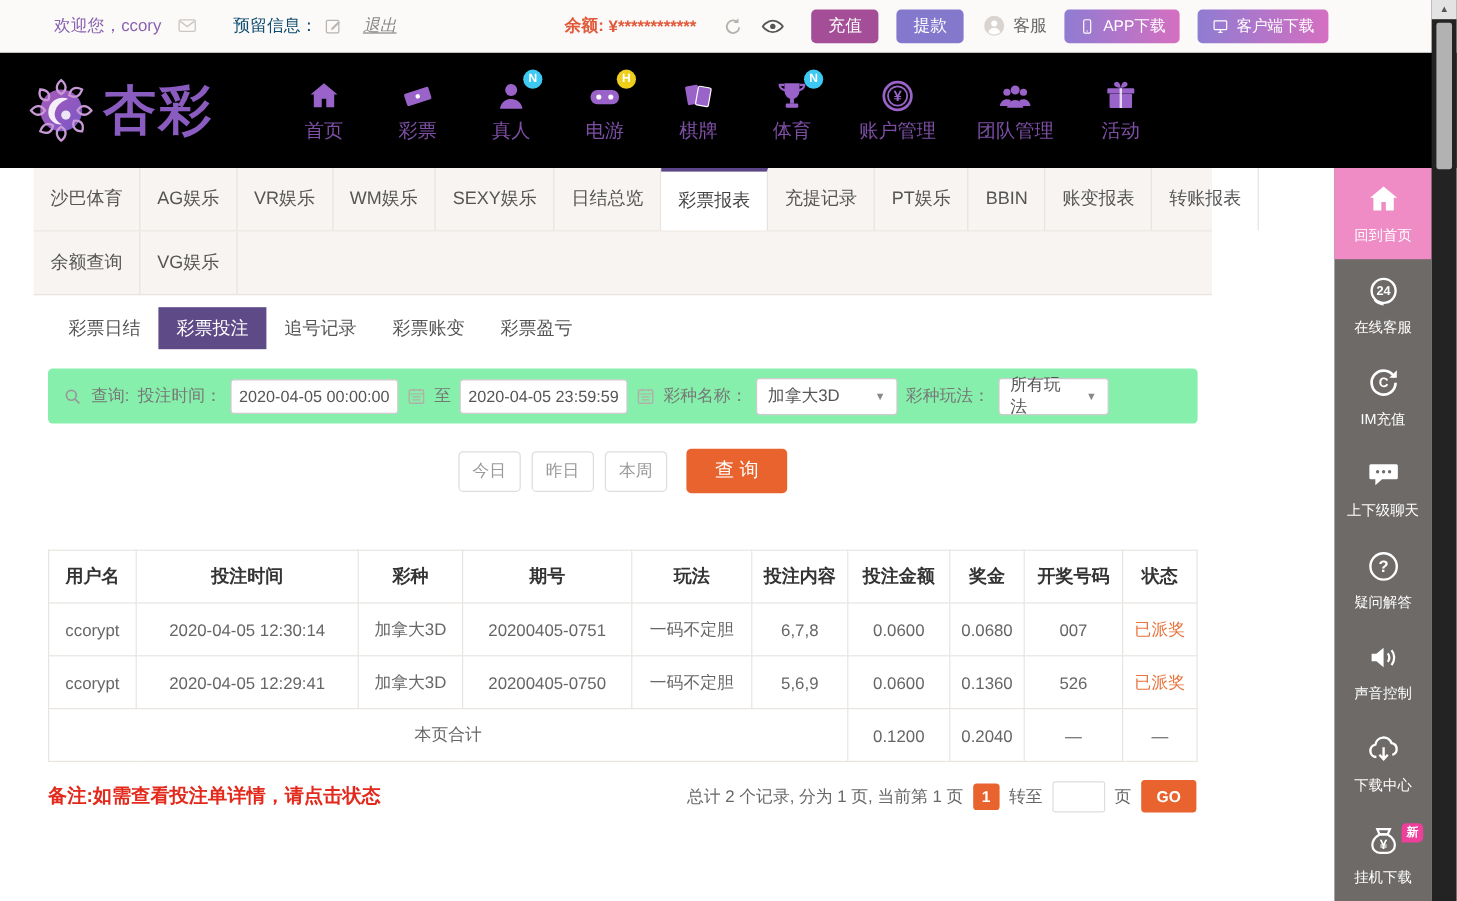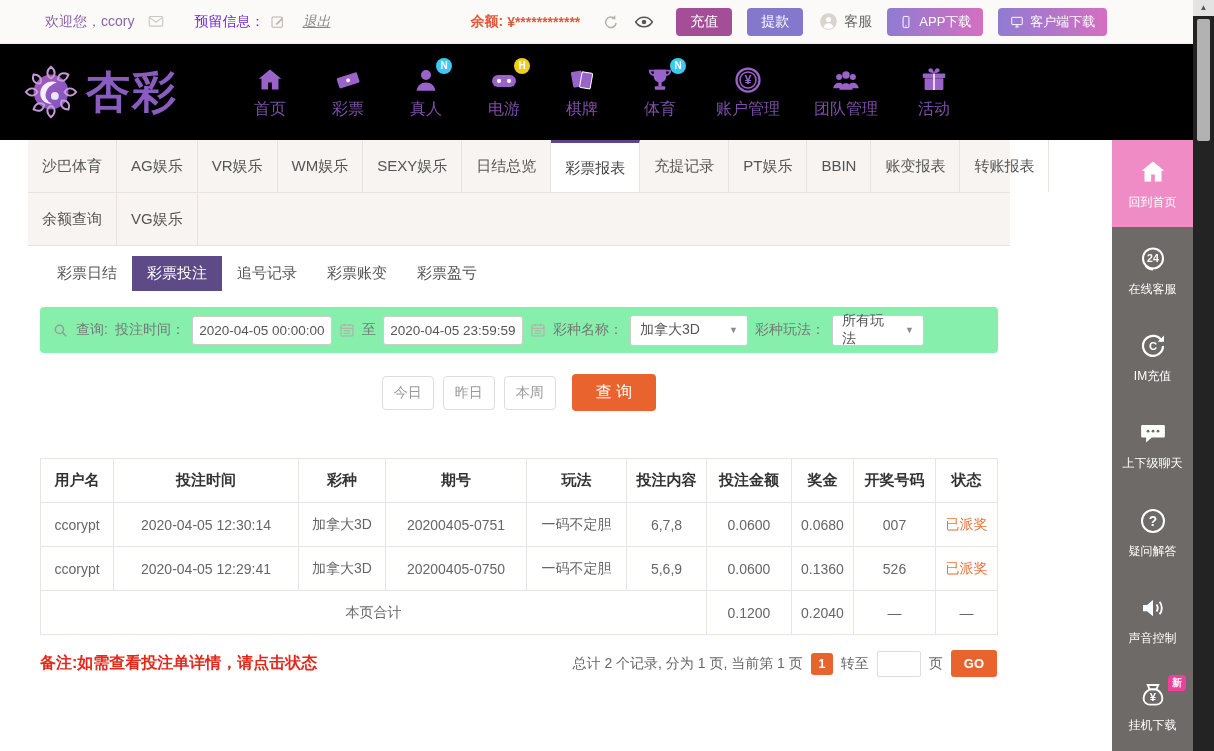--- a/index.html
+++ b/index.html
@@ -9,21 +9,21 @@
     font-family:"Liberation Sans","DejaVu Sans",sans-serif; color:#666;
   }
   svg { display:block; width:100%; height:100%; }
 
   
   .topbar { height:44px; background:#fbfaf9; border-bottom:1px solid #f1efec;
     display:flex; align-items:center; padding-left:45px; font-size:14px; color:#888; }
   .welcome { color:#8a62ae; }
   .icn { display:inline-block; }
   .mail { width:20px; height:17px; color:#ccc7c1; margin:0 28px 0 12px; }
-  .reserved { color:#6d28d9; }
+  .reserved { color:#0c4a6e; }
   .editpen { width:16px; height:16px; color:#b9b4ae; margin:0 4px 0 6px; }
   .logout { font-style:italic; text-decoration:underline; color:#888; margin-left:12px; cursor:pointer; }
   .balance { margin-left:140px; display:flex; align-items:center; gap:4px;
     color:#e2593a; font-weight:bold; font-size:14px; }
   .refresh { width:18px; height:18px; color:#b5b0aa; margin-left:22px; cursor:pointer; }
   .eye { width:20px; height:20px; color:#555; margin-left:14px; cursor:pointer; }
   .top-btns { display:flex; align-items:center; gap:15px; margin-left:22px; }
   .pillbtn { color:#fff; padding:5px 14px; border-radius:4px; font-size:14px; cursor:pointer; white-space:nowrap; }
   .btn-recharge { background:#a34e96; }
   .btn-withdraw { background:#8478cd; }
@@ -512,20 +512,29 @@
         <svg viewBox="0 0 24 24">
           <path d="M4 9.5v5h3.2L12 18.5v-13L7.2 9.5z" fill="currentColor"></path>
           <path d="M14.8 9.2a4.8 4.8 0 0 1 0 5.6M17.3 7a8 8 0 0 1 0 10" fill="none" stroke="currentColor" stroke-width="1.5"></path>
         </svg>
       </span>
       <div>声音控制</div>
     </div>
     <div class="side-item">
       <span class="sidicn">
         <svg viewBox="0 0 24 24">
+          <path d="M7.2 17.5a4.2 4.2 0 0 1-.7-8.3 5.6 5.6 0 0 1 10.8-1 4 4 0 0 1 .5 7.8" fill="none" stroke="currentColor" stroke-width="1.6"></path>
+          <path d="M12 11v7.5M9.2 16l2.8 3 2.8-3" fill="none" stroke="currentColor" stroke-width="1.6"></path>
+        </svg>
+      </span>
+      <div>下载中心</div>
+    </div>
+    <div class="side-item">
+      <span class="sidicn">
+        <svg viewBox="0 0 24 24">
           <path d="M9.3 7.5 7.8 4h8.4l-1.5 3.5z" fill="none" stroke="currentColor" stroke-width="1.5"></path>
           <path d="M9.3 7.5h5.4c2.7 1.6 4.8 4.3 4.8 7.2a5 5 0 0 1-5 5h-5a5 5 0 0 1-5-5c0-2.9 2.1-5.6 4.8-7.2z" fill="none" stroke="currentColor" stroke-width="1.5"></path>
           <text x="12" y="17" font-size="9" text-anchor="middle" fill="currentColor" font-weight="bold">¥</text>
         </svg>
       </span>
       <div>挂机下载</div>
       <span class="side-badge" style="background: rgb(238, 63, 155);">新</span>
     </div>
   </div>
 

